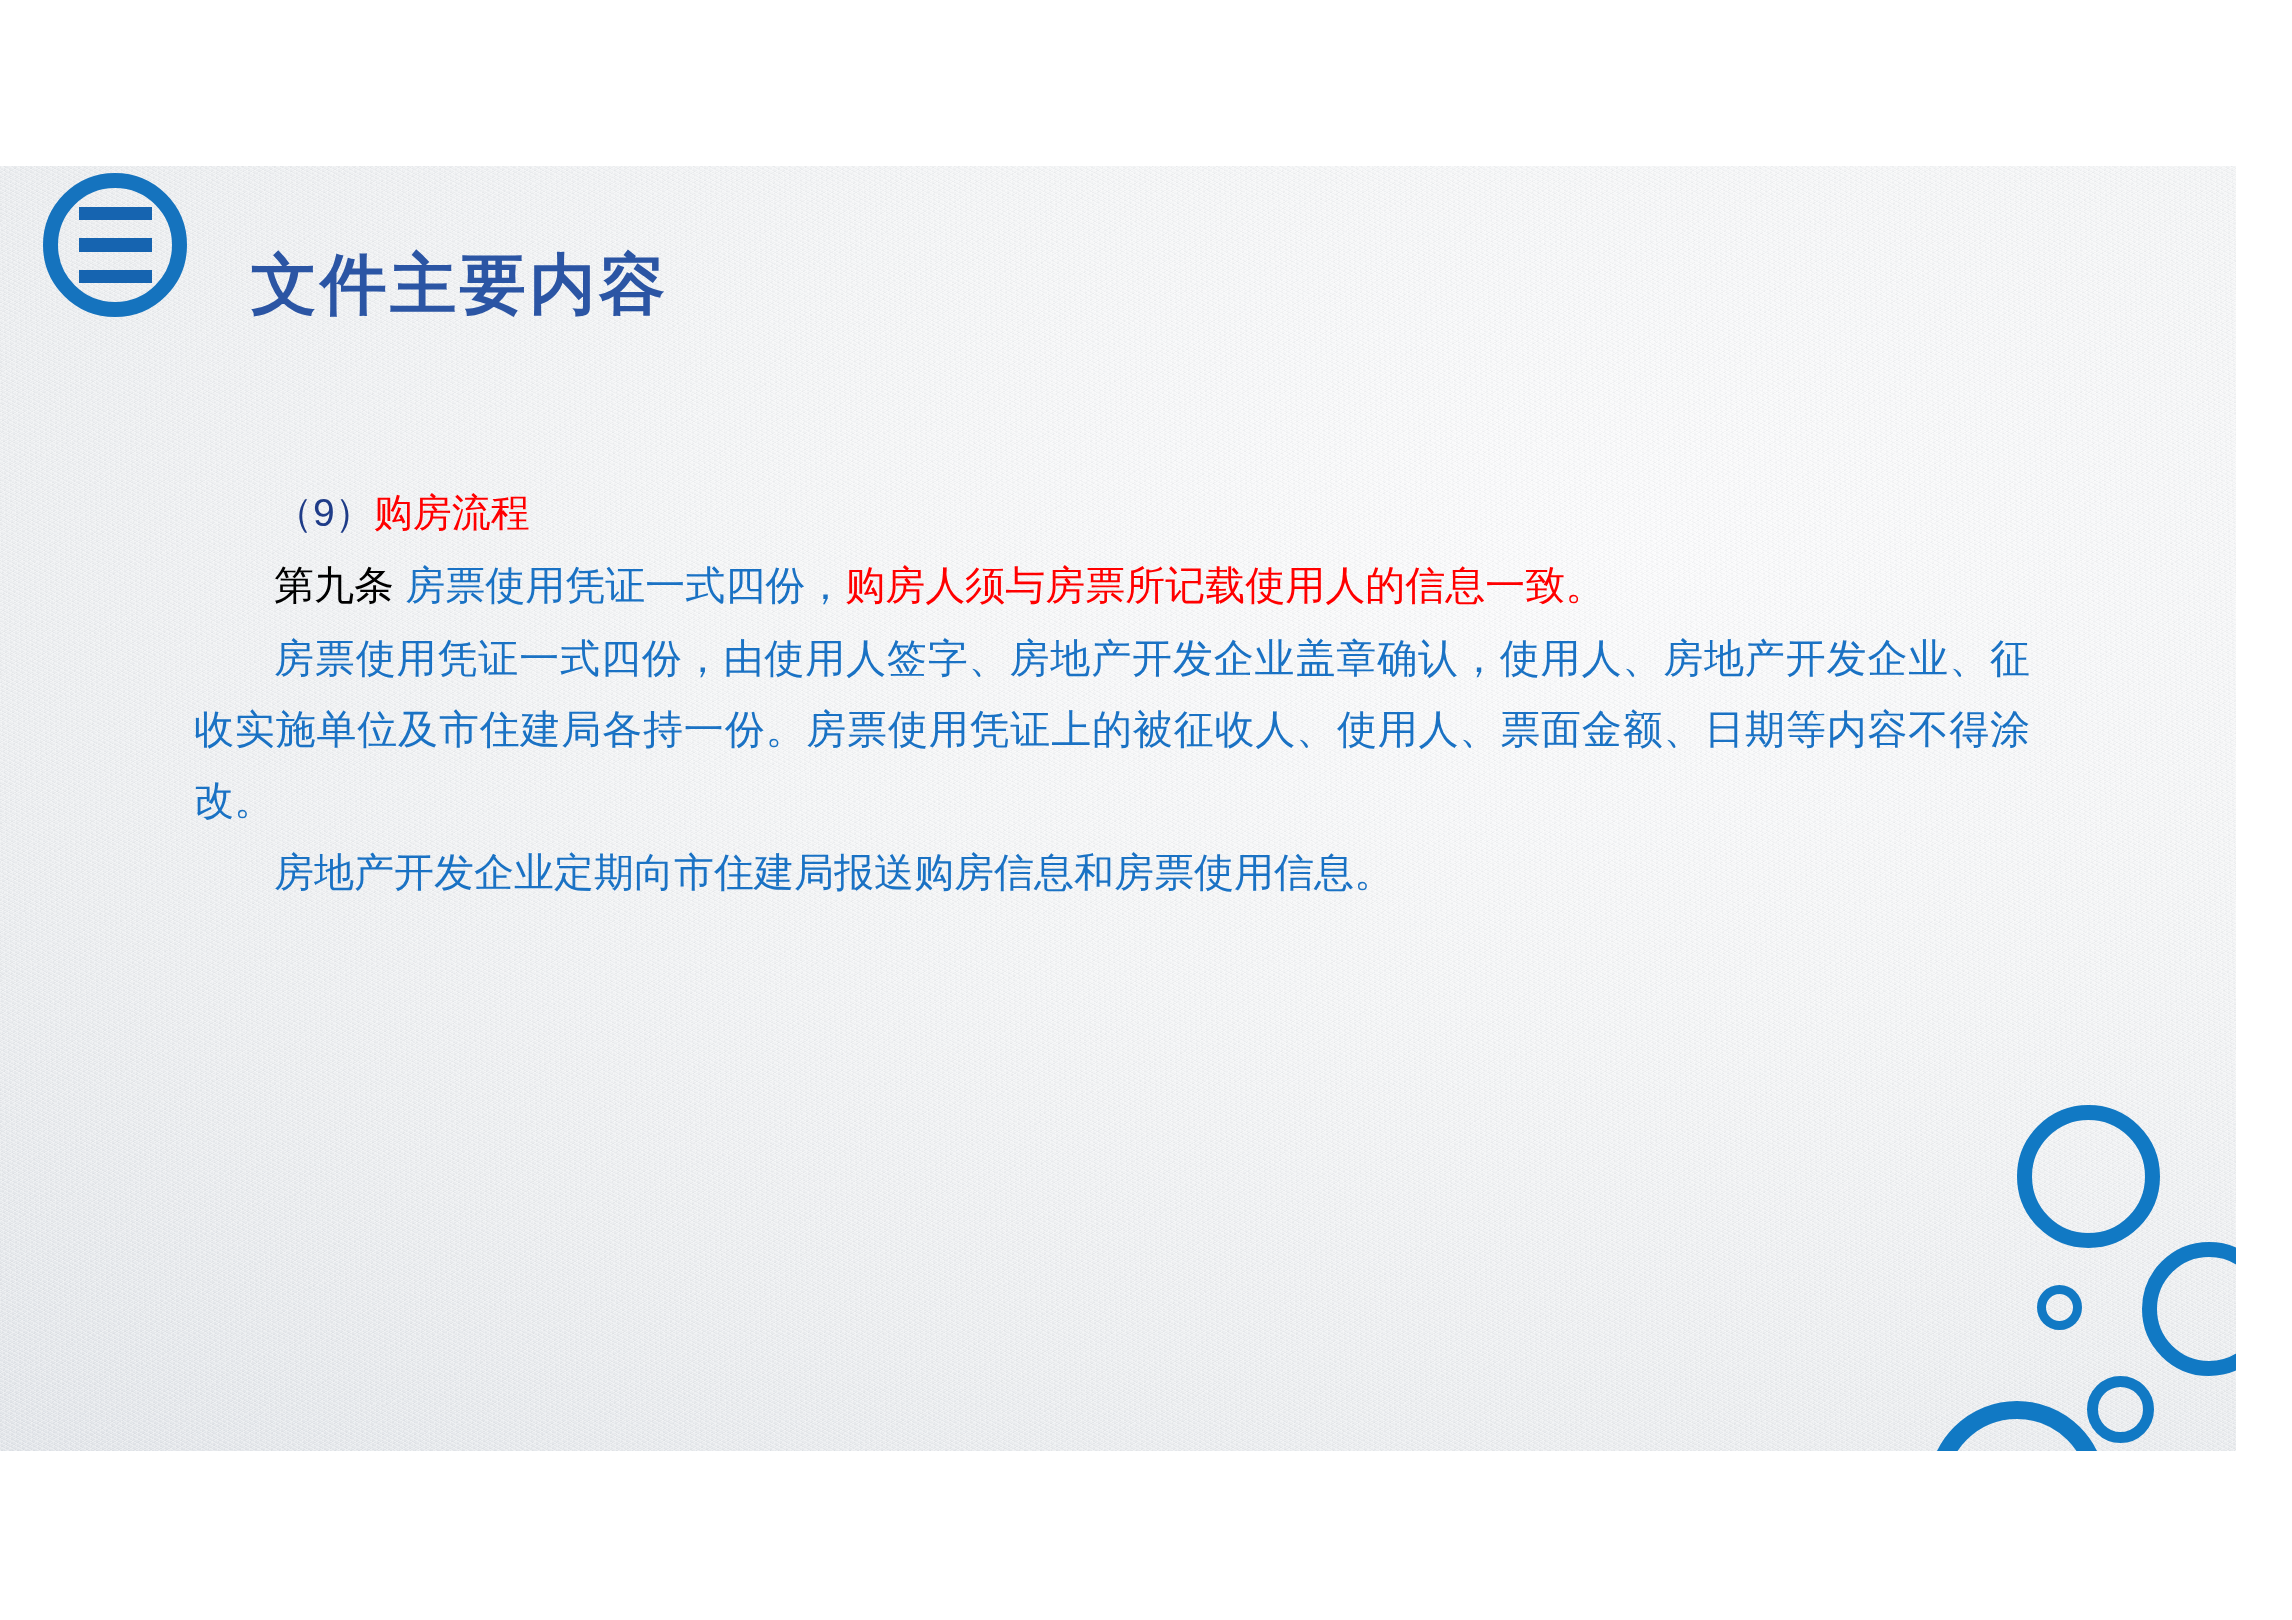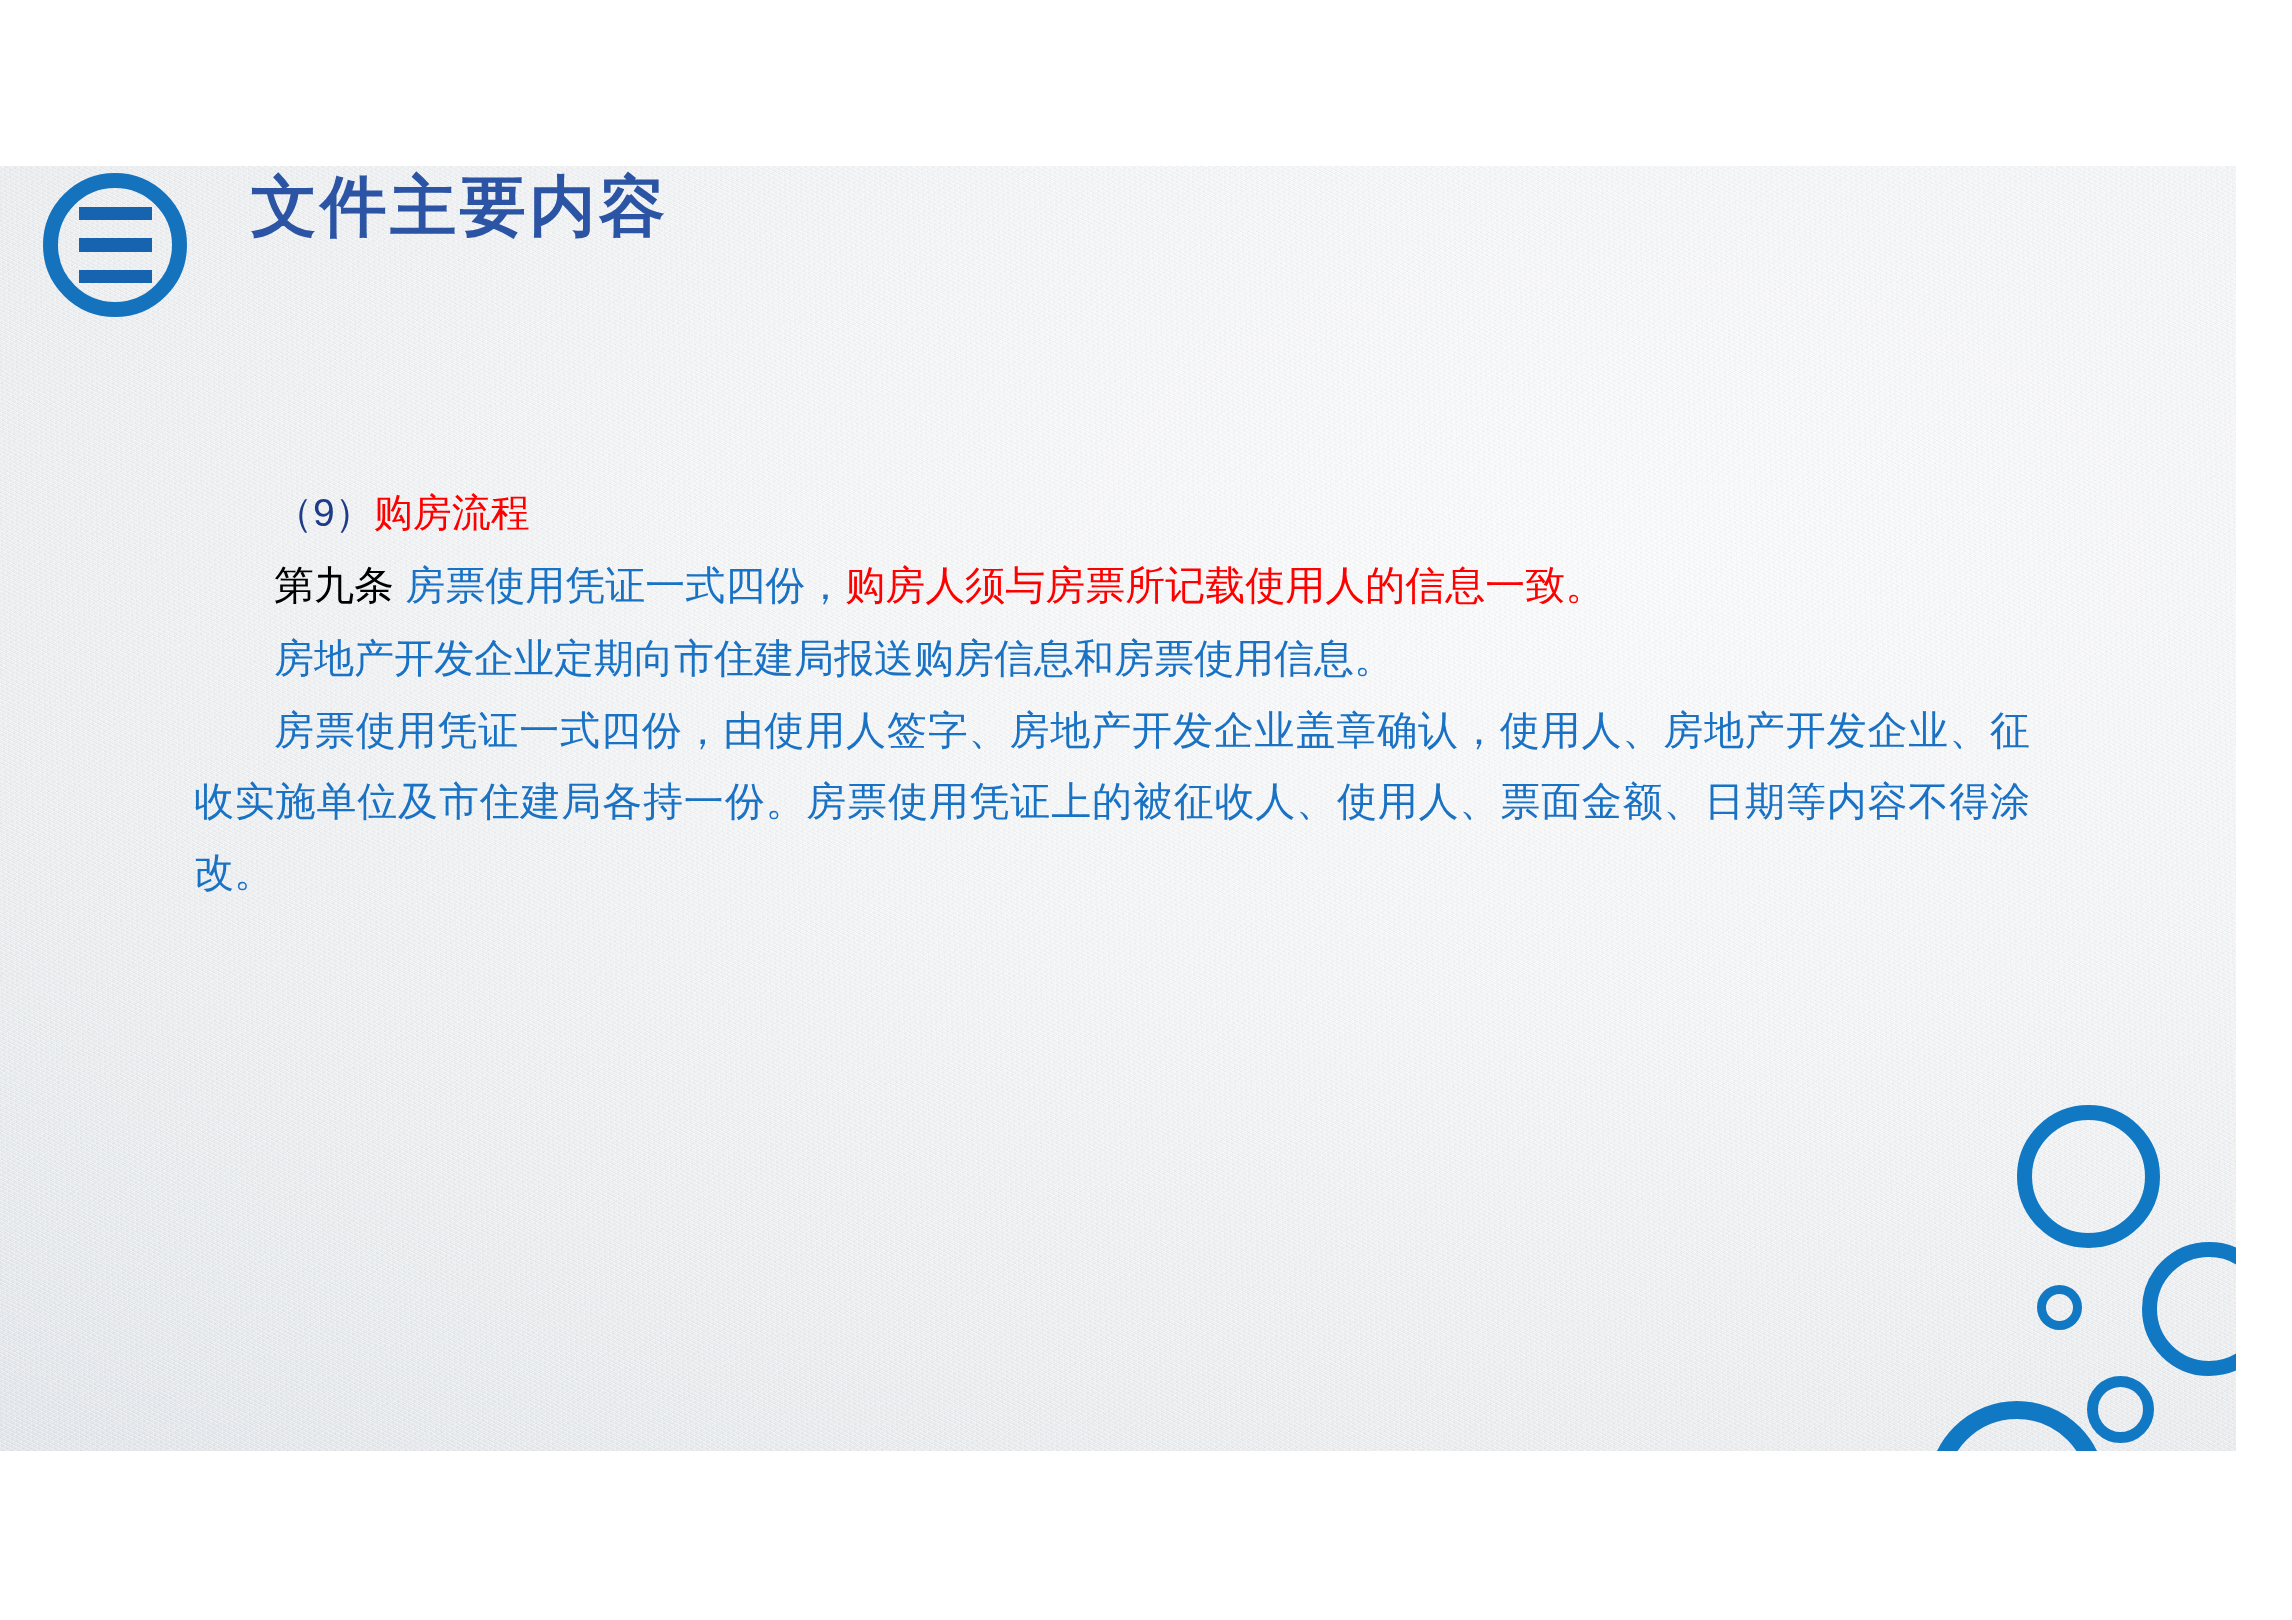--- a/index.html
+++ b/index.html
@@ -36,21 +36,21 @@
       repeating-linear-gradient(-34deg, rgba(255,255,255,.45) 0px, rgba(255,255,255,.45) 0.9px, rgba(140,148,158,.09) 0.9px, rgba(140,148,158,.09) 1.8px, rgba(255,255,255,0) 1.8px, rgba(255,255,255,0) 4.5px),
       repeating-linear-gradient(88deg, rgba(255,255,255,.30) 0px, rgba(255,255,255,.30) 0.9px, rgba(150,156,165,.07) 0.9px, rgba(150,156,165,.07) 2.7px, rgba(255,255,255,0) 2.7px, rgba(255,255,255,0) 5.3px);
   }
 
   
   #header {
     position: absolute;
     left: 43px;
     top: 7.1px;
     display: flex;
-    align-items: flex-start;
+    align-items: flex-end;
   }
   #menu-icon {
     position: relative;
     width: 144px;
     height: 144px;
     border-radius: 50%;
     border: 15px solid #1573BE;
     box-sizing: border-box;
     display: flex;
     flex-direction: column;
@@ -137,25 +137,25 @@
     <p class="para heading">
       <span class="seg-navy">（9）</span><span class="seg-red">购房流程</span>
     </p>
 
     <p class="para">
       <span class="seg-black">第九条 </span><span class="seg-blue">房票使用凭证一式四份，</span><span class="seg-red">购房人须与房票所记载使用人的信息一致。</span>
     </p>
 
 
     <p class="para">
-      <span class="seg-blue">房地产开发企业定期向市住建局报送购房信息和房票使用信息。</span>
+      <span class="seg-blue">房票使用凭证一式四份，由使用人签字、房地产开发企业盖章确认，使用人、房地产开发企业、征收实施单位及市住建局各持一份。房票使用凭证上的被征收人、使用人、票面金额、日期等内容不得涂改。</span>
     </p>
 
     <p class="para">
-      <span class="seg-blue">房票使用凭证一式四份，由使用人签字、房地产开发企业盖章确认，使用人、房地产开发企业、征收实施单位及市住建局各持一份。房票使用凭证上的被征收人、使用人、票面金额、日期等内容不得涂改。</span>
+      <span class="seg-blue">房地产开发企业定期向市住建局报送购房信息和房票使用信息。</span>
     </p>
 
   </div>
 
   <div class="bubble" id="bubble-1"></div>
   <div class="bubble" id="bubble-2"></div>
   <div class="bubble" id="bubble-3"></div>
   <div class="bubble" id="bubble-4"></div>
   <div class="bubble" id="bubble-5"></div>
 

